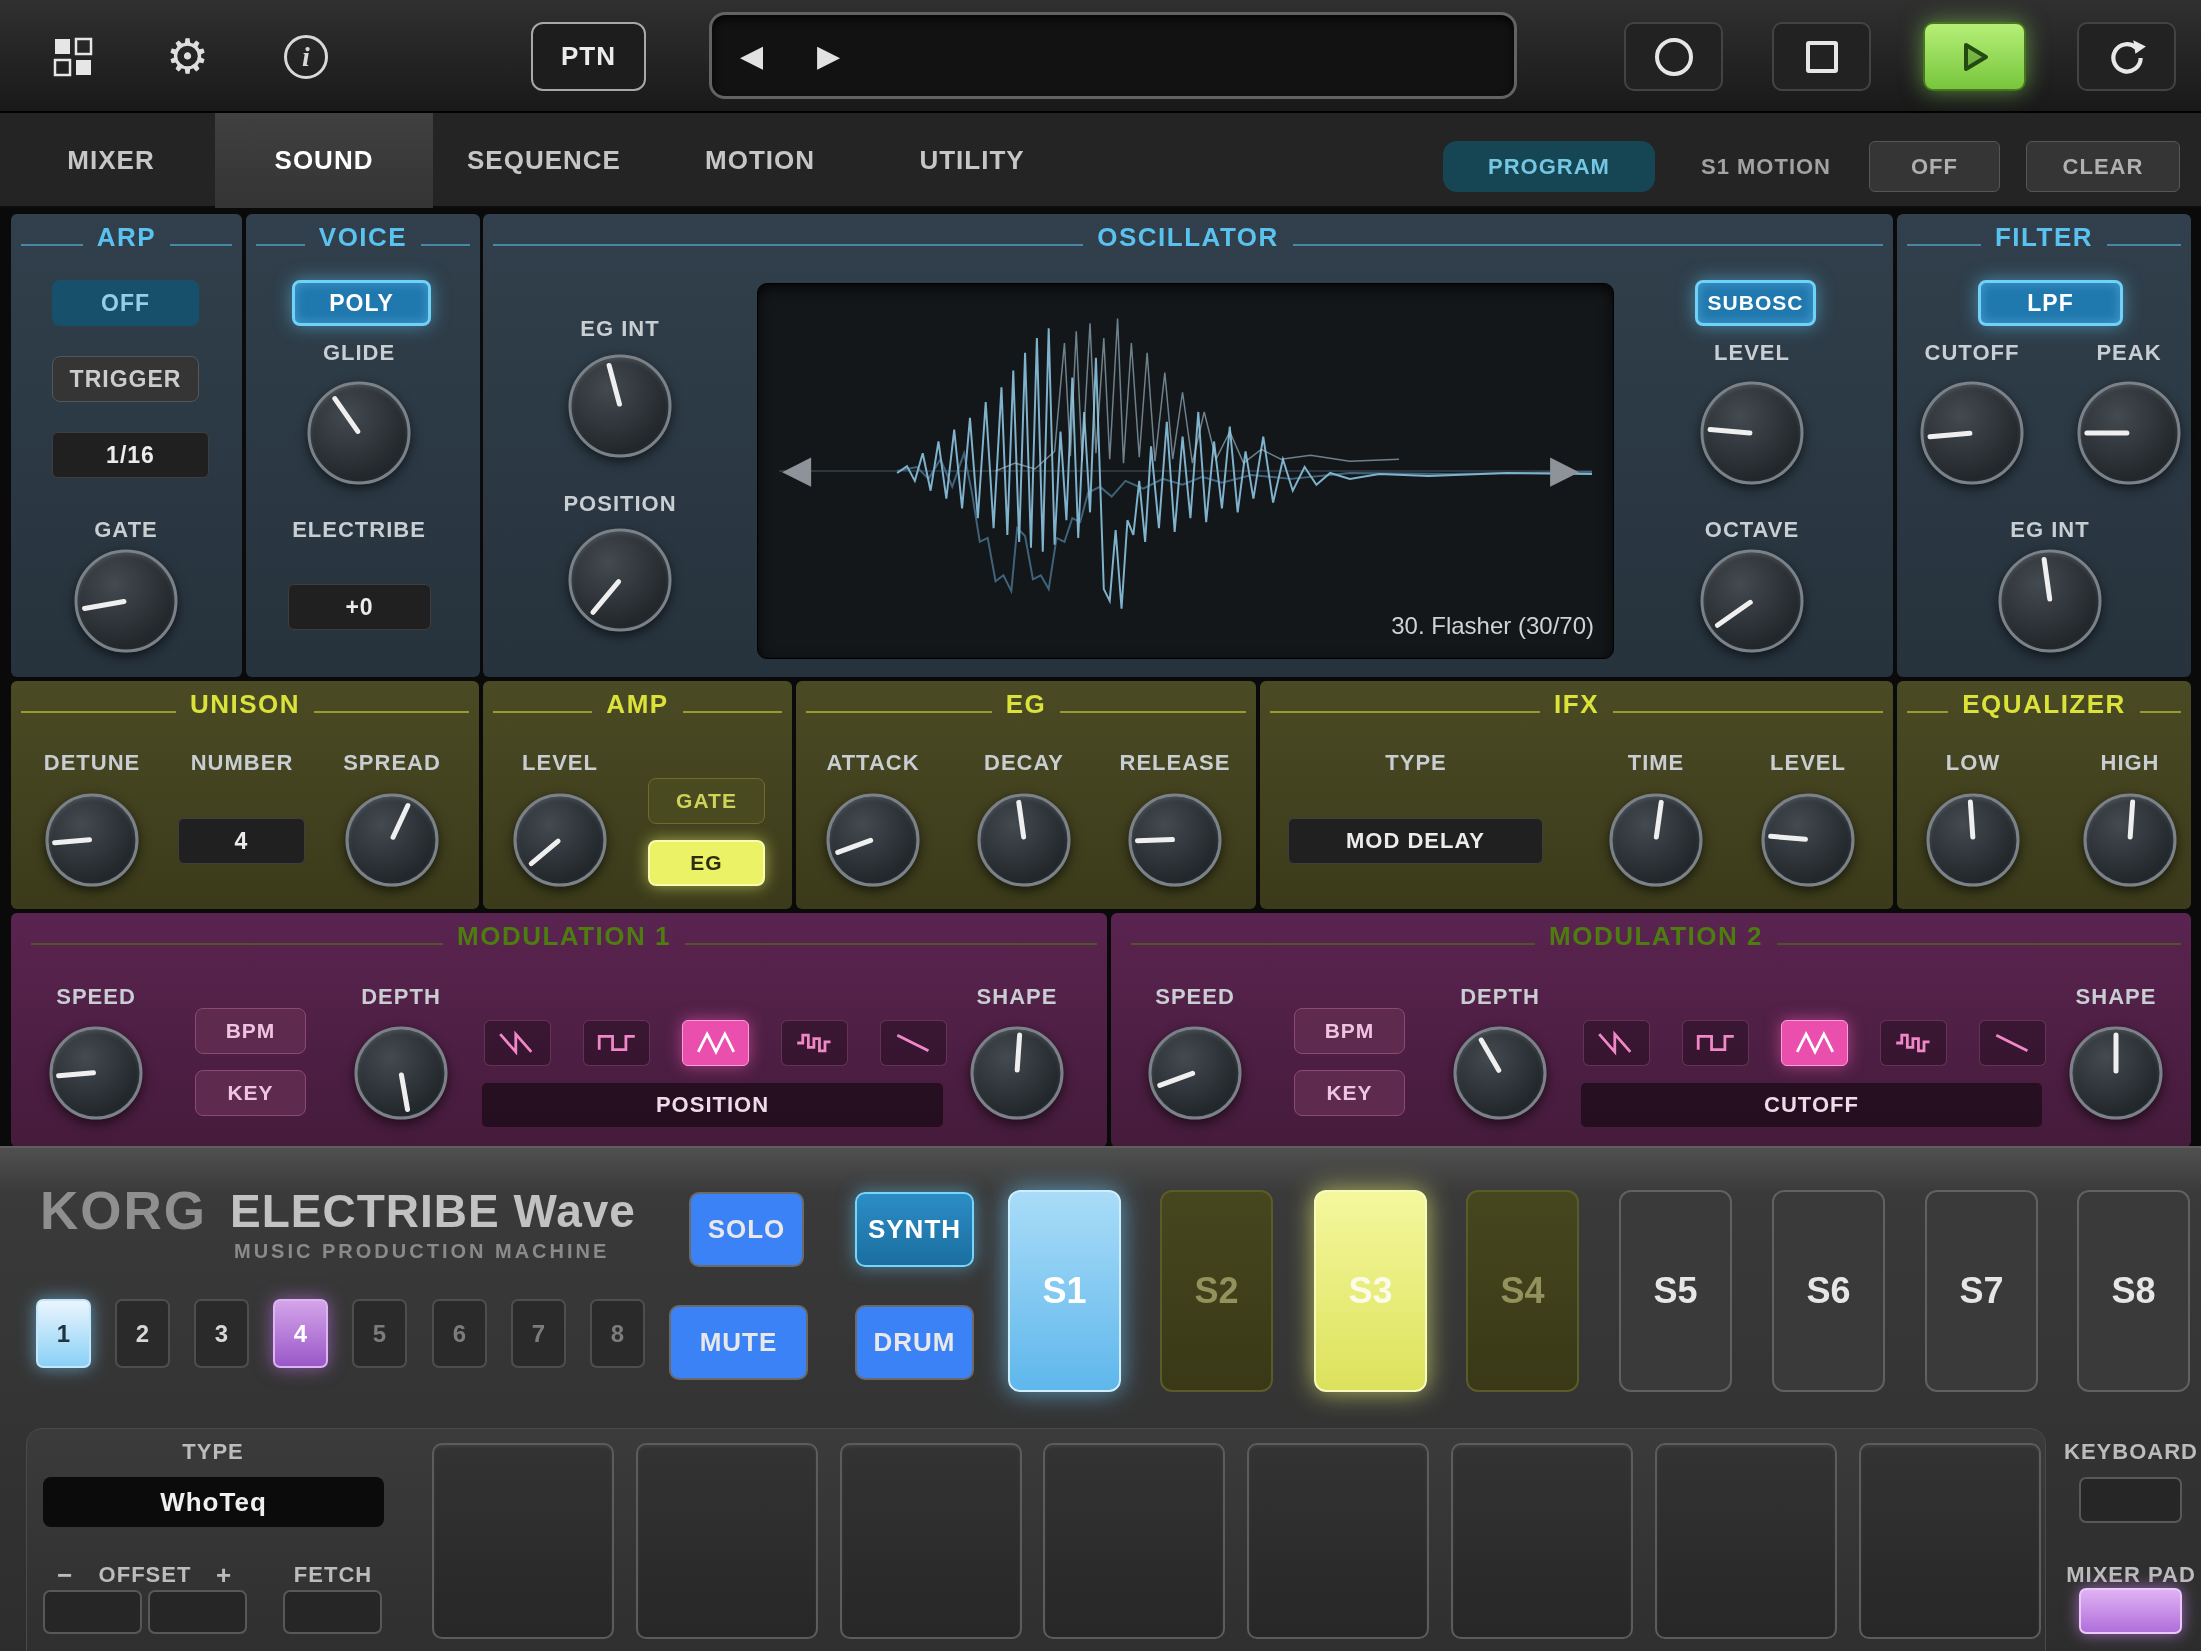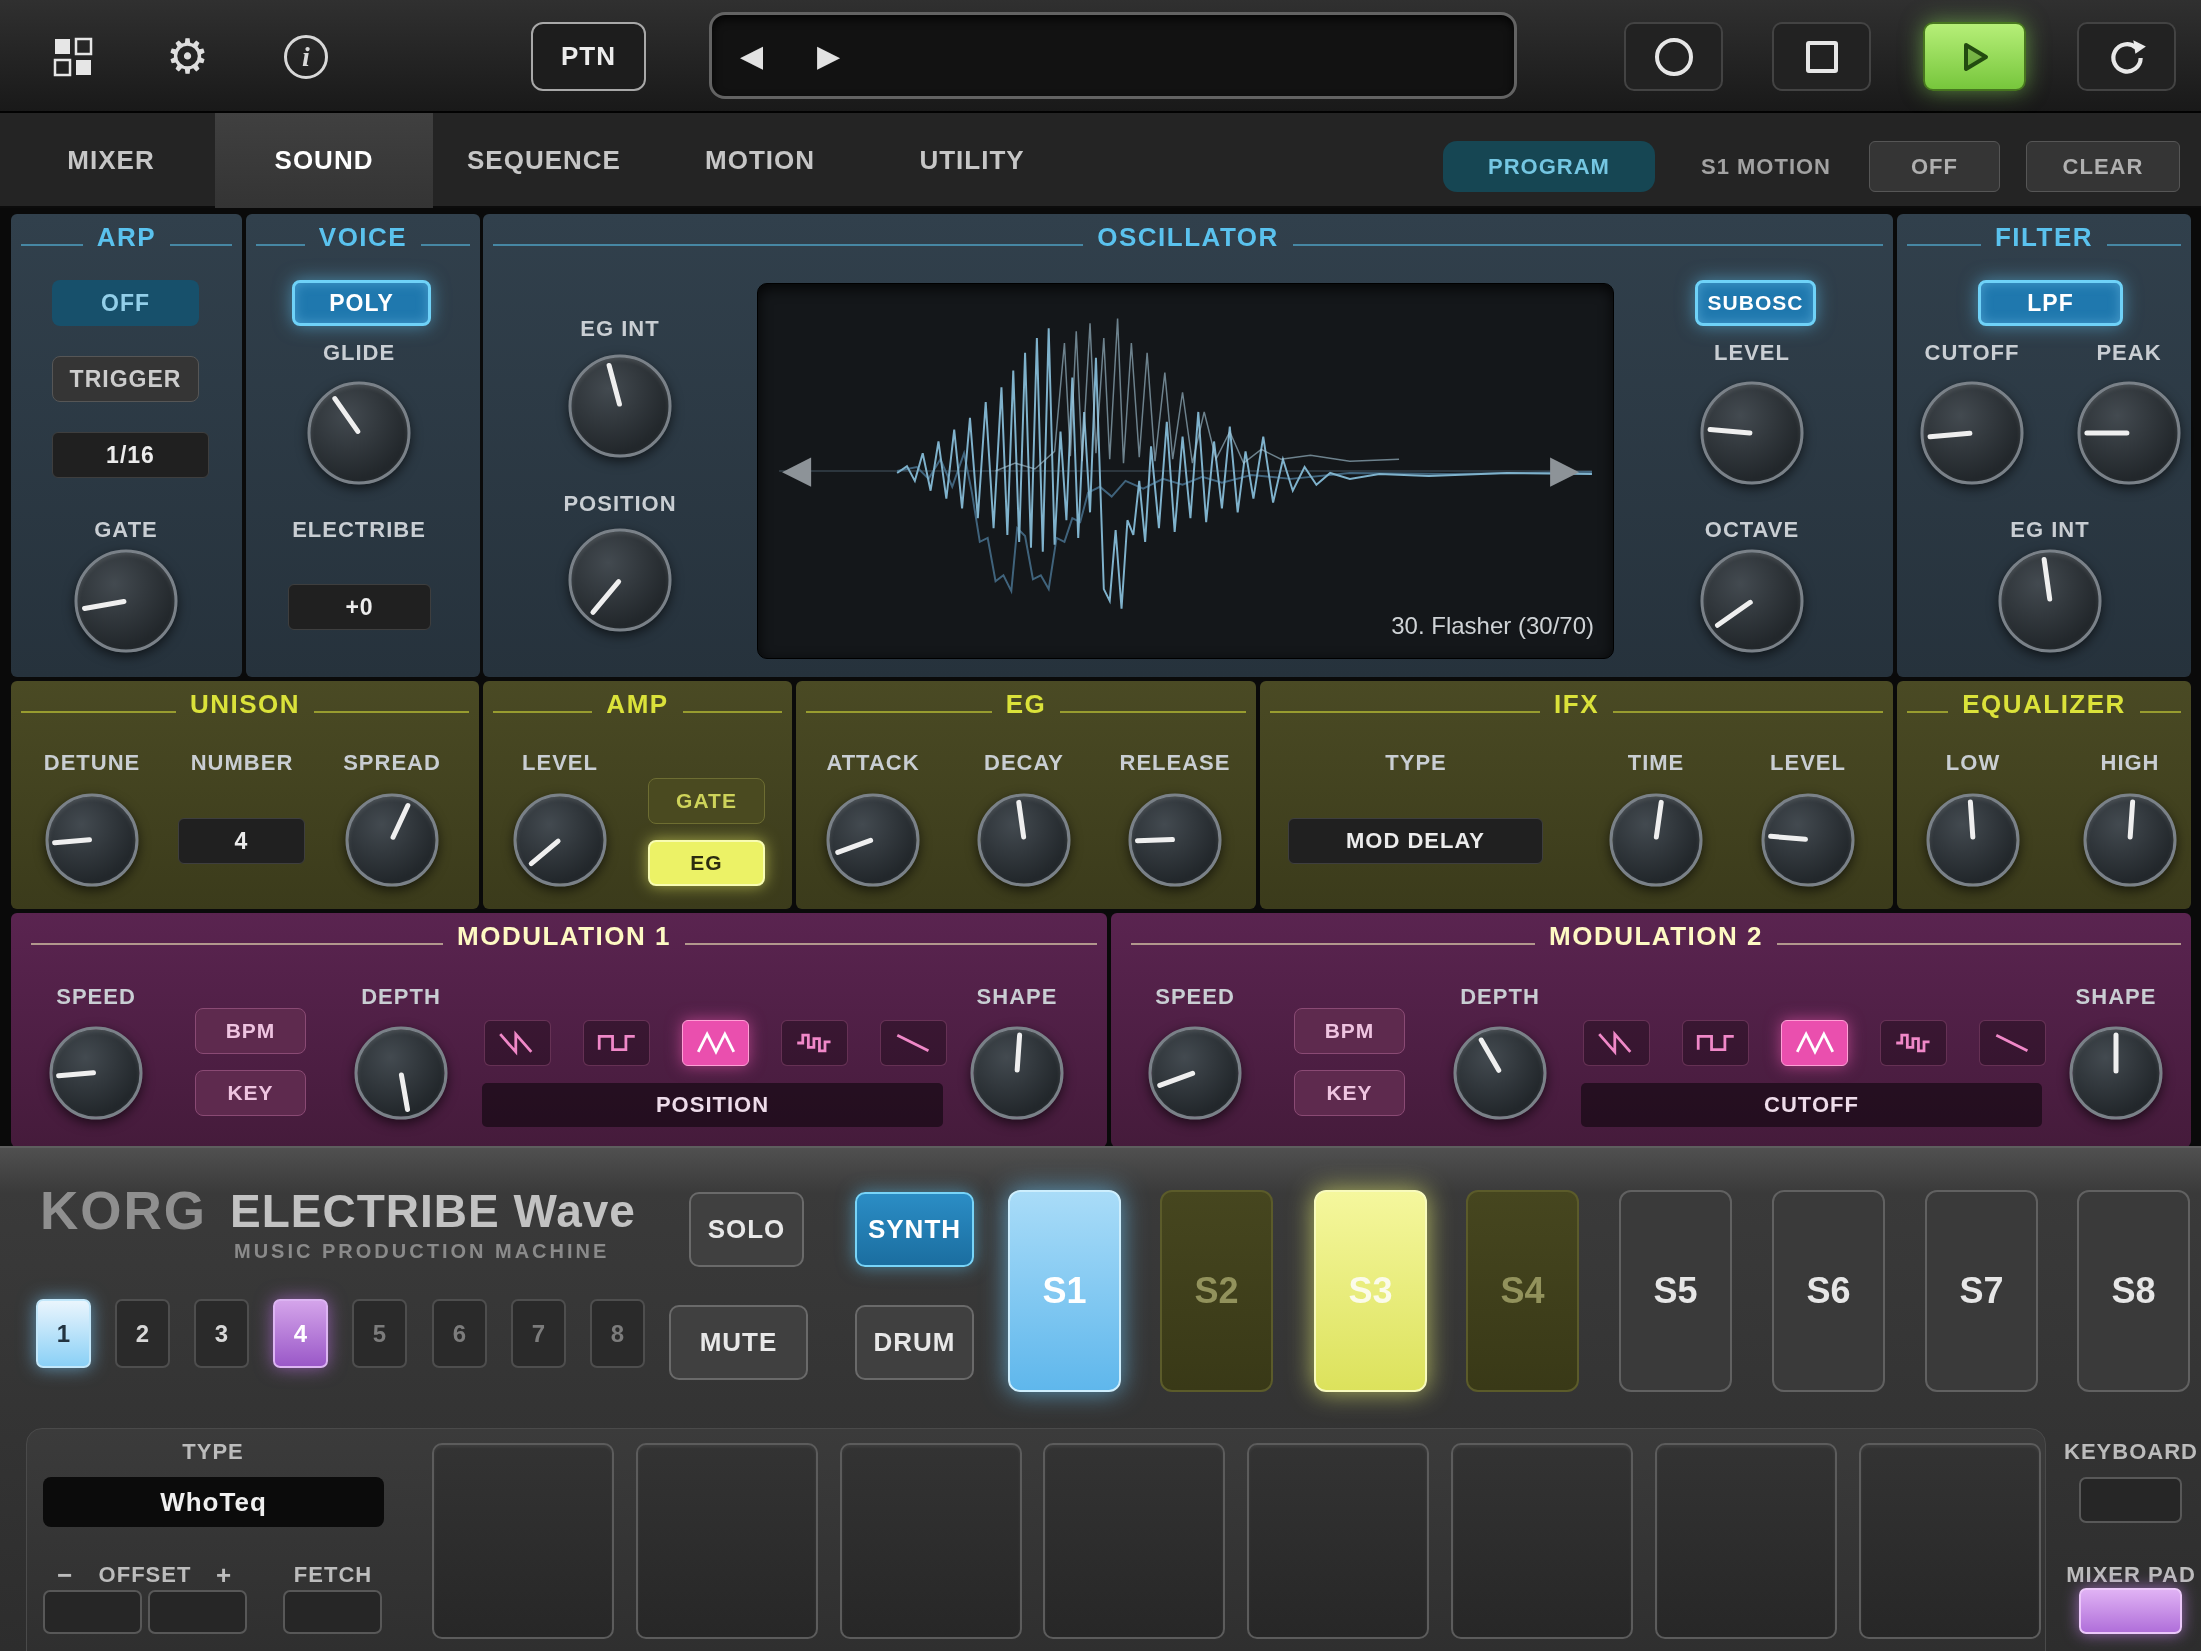--- a/index.html
+++ b/index.html
@@ -46,21 +46,21 @@
 
   
   .panel { position:absolute; border-radius:6px; }
   .p-blue  { background: linear-gradient(180deg,#31404c,#26323c); }
   .p-olive { background: linear-gradient(180deg,#4a4a24,#3b3b1b); }
   .p-pink  { background: linear-gradient(180deg,#5a2450,#451b3b); }
 
   .sec-title { position:absolute; display:flex; align-items:center; gap:14px;
     font-size:26px; font-weight:bold; letter-spacing:1.5px; padding:0 10px; height:34px; }
   .sec-title::before, .sec-title::after { content:""; flex:1; border-top:2px solid; opacity:.55; margin-top:16px; }
-  .t-blue { color:#5ac2ee; } .t-yellow { color:#dbe23a; } .t-pink { color:#fef9c3;padding-left:20px; }
+  .t-blue { color:#5ac2ee; } .t-yellow { color:#dbe23a; } .t-pink { color:#4d7c0f;padding-left:20px; }
 
   .lbl { position:absolute; transform:translateX(-50%); color:#c9ced3;
     font-size:22px; font-weight:bold; letter-spacing:1px; white-space:nowrap; }
 
   
   .knob { position:absolute; transform:translate(-50%,-50%); border-radius:50%;
     background: radial-gradient(circle at 38% 32%, #434a50, #22272b 72%);
     border:3px solid #7a8188;
     box-shadow: 0 4px 12px rgba(0,0,0,.6), inset 0 2px 4px rgba(255,255,255,.12); }
   .knob::after { content:""; position:absolute; left:50%; bottom:50%;
@@ -104,21 +104,21 @@
 
   .step { position:absolute; top:1299px; width:55px; height:69px; border-radius:7px;
     background:#2a2a2a; border:2px solid #4e4e4e;
     display:flex; align-items:center; justify-content:center; font-size:24px; font-weight:bold; color:#7c7c7c; }
   .step.bright { color:#d8d8d8; }
   .step.lit-blue { background: linear-gradient(180deg,#eaf5fd,#8ad0f6); border-color:#c2e7fa; color:#223340;
     box-shadow: 0 0 18px rgba(120,200,248,.65); }
   .step.lit-purple { background: linear-gradient(180deg,#d4a4ea,#9a58c8); border-color:#dcb4f2; color:#fff;
     box-shadow: 0 0 18px rgba(186,110,224,.65); }
 
-  .bigbtn { position:absolute; background:#404040; border:2px solid #6a6a6a; border-radius:10px;
+  .bigbtn { position:absolute; background:#3b82f6; border:2px solid #6a6a6a; border-radius:10px;
     display:flex; align-items:center; justify-content:center;
     color:#e8e8e8; font-size:26px; font-weight:bold; letter-spacing:1px; }
   .bigbtn.lit-blue { background: linear-gradient(#2b8dc5,#1b6ea0); border-color:#78d4f8; color:#fff;
     box-shadow: 0 0 18px rgba(95,200,248,.55); }
 
   .part { position:absolute; top:1190px; width:113px; height:202px; border-radius:12px;
     background:#3a3a3a; border:2px solid #616161;
     display:flex; align-items:center; justify-content:center;
     color:#e6e6e6; font-size:36px; font-weight:bold; }
   .part.s1 { background: linear-gradient(180deg,#a9dcf8,#5fb7ec); border-color:#cdeefd; color:#fff;

